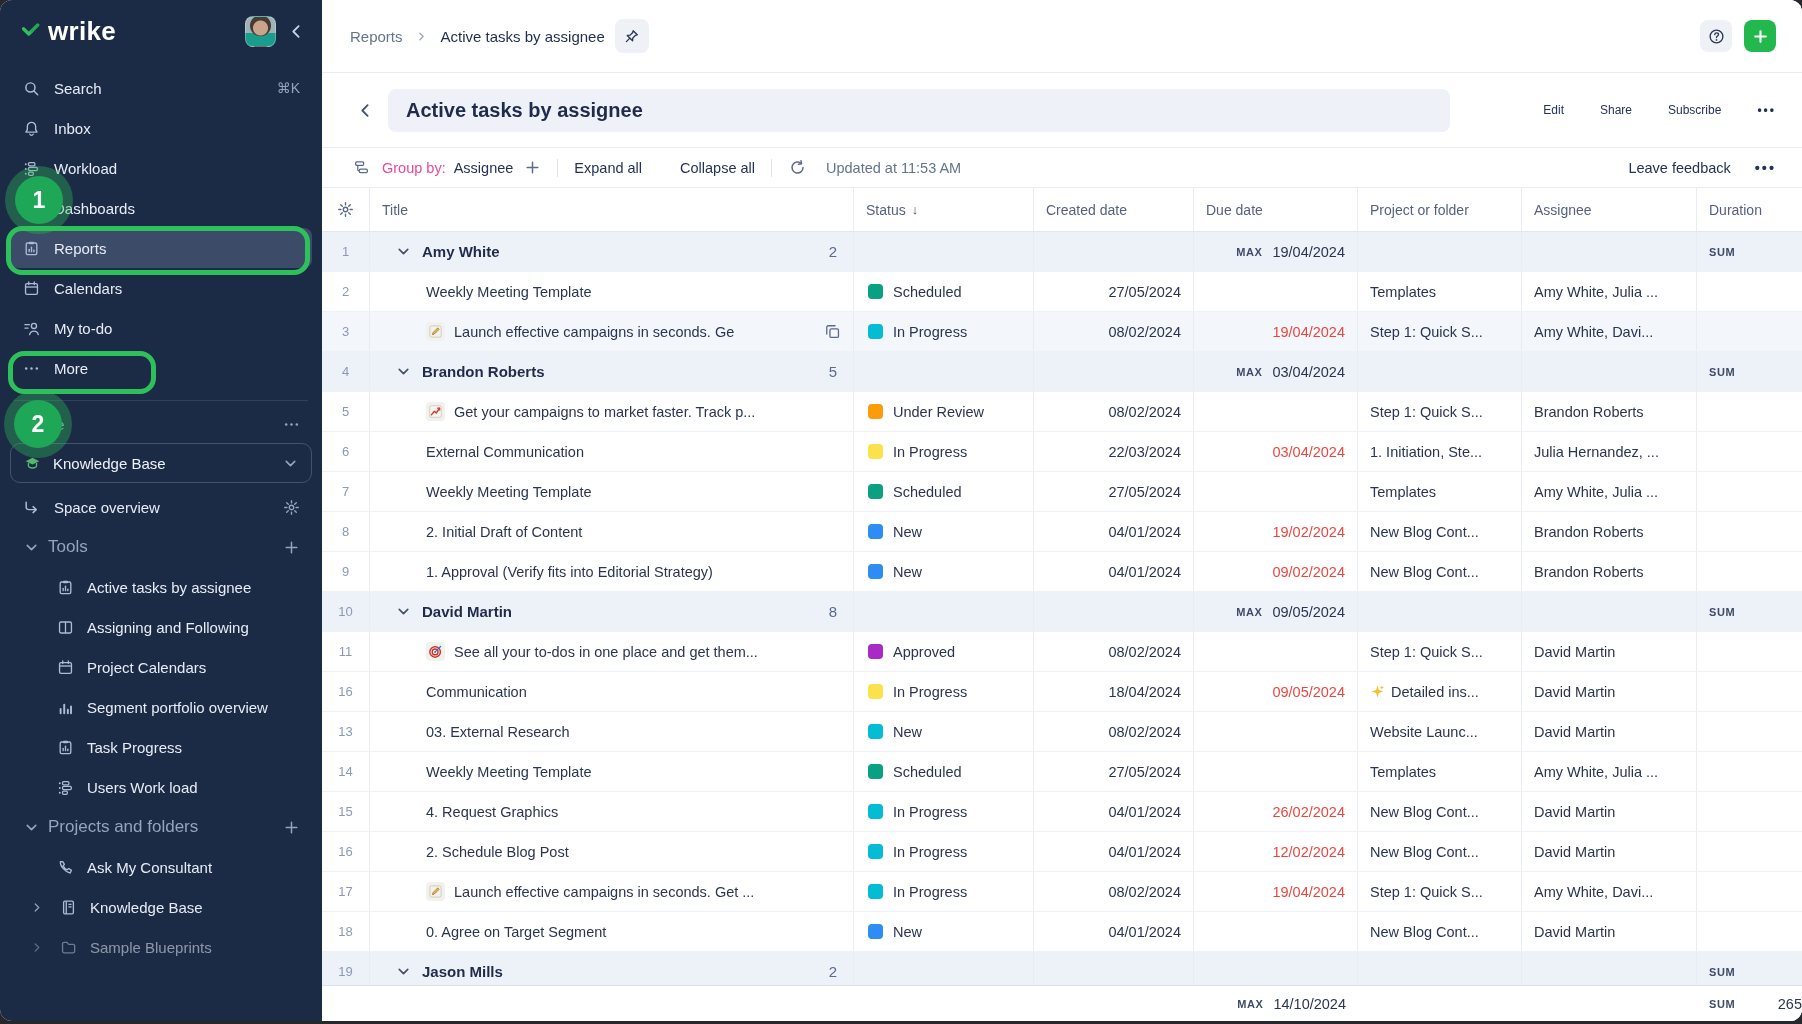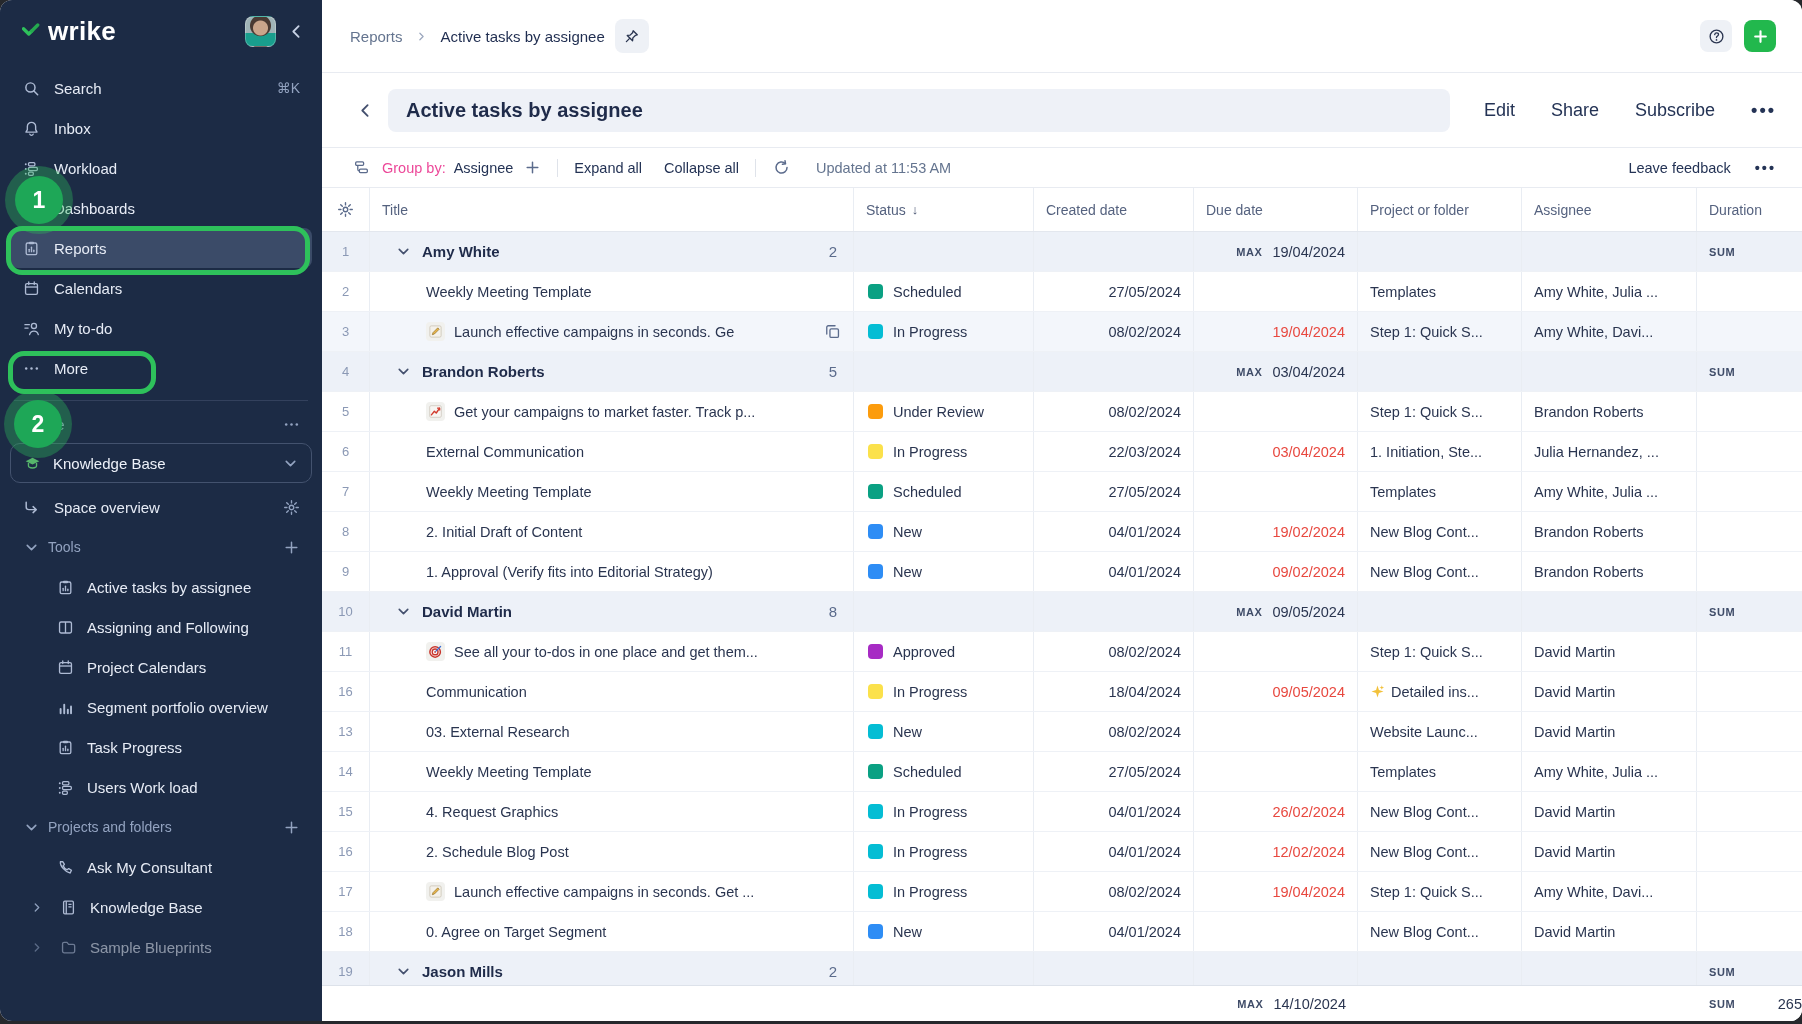--- a/index.html
+++ b/index.html
@@ -35,21 +35,21 @@
   .side-item .icon{ color:#aebbd4;}
   .side-item.active{ background:#3b4b68;}
   .side-item .shortcut{ margin-left:auto; color:#93a3c0; font-size:14px;}
   .side-divider{ height:1px; background:#33415d; margin:12px 14px 6px 14px;}
   .side-section{ padding:0 10px;}
   .section-row{ height:34px; display:flex; align-items:center; padding:0 12px; color:#93a3c0; font-size:15px;}
   .section-row .trailing{ margin-left:auto; color:#93a3c0; display:flex; gap:4px; align-items:center;}
   .space-selector{ height:40px; margin:2px 0 4px 0; border:1px solid #43526e; border-radius:10px;
     display:flex; align-items:center; gap:12px; padding:0 12px; font-size:15px; color:#eef2fa; cursor:pointer;}
   .space-selector .chev{ margin-left:auto; color:#93a3c0;}
-  .tree-header{ height:40px; display:flex; align-items:center; gap:8px; padding:0 12px; color:#93a3c0; font-size:14px; cursor:pointer;}
+  .tree-header{ height:40px; display:flex; align-items:center; gap:8px; padding:0 12px; color:#93a3c0; font-size:17px; cursor:pointer;}
   .tree-header .plus{ margin-left:auto;}
   .tree-item{ height:40px; display:flex; align-items:center; gap:13px; padding:0 12px 0 46px;
     font-size:15px; color:#e7ecf6; border-radius:8px; cursor:pointer;}
   .tree-item .icon{ color:#aebbd4;}
   .tree-item .pre-chev{ color:#8headers0a6c2; width:14px; margin-left:-26px; margin-right:2px; color:#8fa0bd;}
   .tree-item.dimmed{ opacity:.55;}
   .icon{ display:inline-flex; width:18px; height:18px; align-items:center; justify-content:center; flex:0 0 auto;}
   .icon svg{ width:17px; height:17px; display:block;}
   
   .ann-circle{ position:absolute; width:48px; height:48px; border-radius:50%;
@@ -70,31 +70,31 @@
     display:flex; align-items:center; justify-content:center; color:#2a3550; cursor:pointer;}
   .topbar-right{ margin-left:auto; display:flex; gap:12px; align-items:center;}
   .help-btn{ width:32px; height:32px; border-radius:8px; background:#eef1f6; color:#2a3550;
     display:flex; align-items:center; justify-content:center; cursor:pointer;}
   .add-btn{ width:32px; height:32px; border-radius:8px; background:#22b84d; color:#fff;
     display:flex; align-items:center; justify-content:center; cursor:pointer;}
   .titlebar{ height:75px; flex:0 0 75px; border-bottom:1px solid #e8ebf1; display:flex; align-items:center; padding:0 26px 0 26px;}
   .back-btn{ width:34px; color:#44506e; display:flex; justify-content:center; cursor:pointer; margin-right:6px;}
   .title-input{ width:1062px; height:43px; background:#eef1f7; border-radius:8px;
     display:flex; align-items:center; padding:0 18px; font-size:20px; font-weight:bold; color:#1f2b4a; cursor:text;}
-  .title-actions{ margin-left:auto; display:flex; gap:36px; align-items:center; font-size:18px; color:#243355;}
+  .title-actions{ margin-left:auto; display:flex; gap:36px; align-items:center; font-size:12px; color:#243355;}
   .title-actions span{ cursor:pointer;}
   .toolbar{ height:40px; flex:0 0 40px; display:flex; align-items:center; padding:0 26px 0 30px; font-size:14.5px; border-bottom:1px solid #e8ebf1;}
   .toolbar .icon{ color:#5b6b8c;}
   .tb-label{ color:#ec4899; margin:0 8px 0 12px;}
   .tb-value{ color:#243355; margin-right:10px; cursor:pointer;}
   .tb-plus{ color:#5b6b8c; cursor:pointer;}
   .tb-div{ width:1px; height:18px; background:#dfe3ea; margin:0 16px;}
   .tb-link{ color:#243355; cursor:pointer;}
-  .tb-link + .tb-link{ margin-left:22px;}
-  .tb-updated{ color:#64748f; margin-left:26px;text-align:center;}
+  .tb-link + .tb-link{ margin-left:38px;}
+  .tb-updated{ color:#64748f; margin-left:20px;text-align:center;}
   .toolbar-right{ margin-left:auto; display:flex; align-items:center; gap:24px;}
   .dots-btn{ color:#243355; cursor:pointer; letter-spacing:2px; font-weight:bold;}
   
   .grid{ display:grid; grid-template-columns:48px 484px 180px 160px 164px 164px 175px minmax(0,1fr);}
   .thead{ height:44px; flex:0 0 44px; border-bottom:1px solid #e3e7ee; color:#55627f; font-size:14px; align-items:center;}
   .thead > div{ height:100%; display:flex; align-items:center; padding:0 12px; border-right:1px solid #e9edf3; cursor:pointer;}
   .thead > div:last-child{ border-right:none;}
   .thead .gear-cell{ justify-content:center; padding:0; color:#5b6b8c;}
   .sort-arrow{ margin-left:6px; font-size:13px; color:#44506e;}
   .tbody{ height:753px; flex:0 0 753px; overflow:hidden;}

